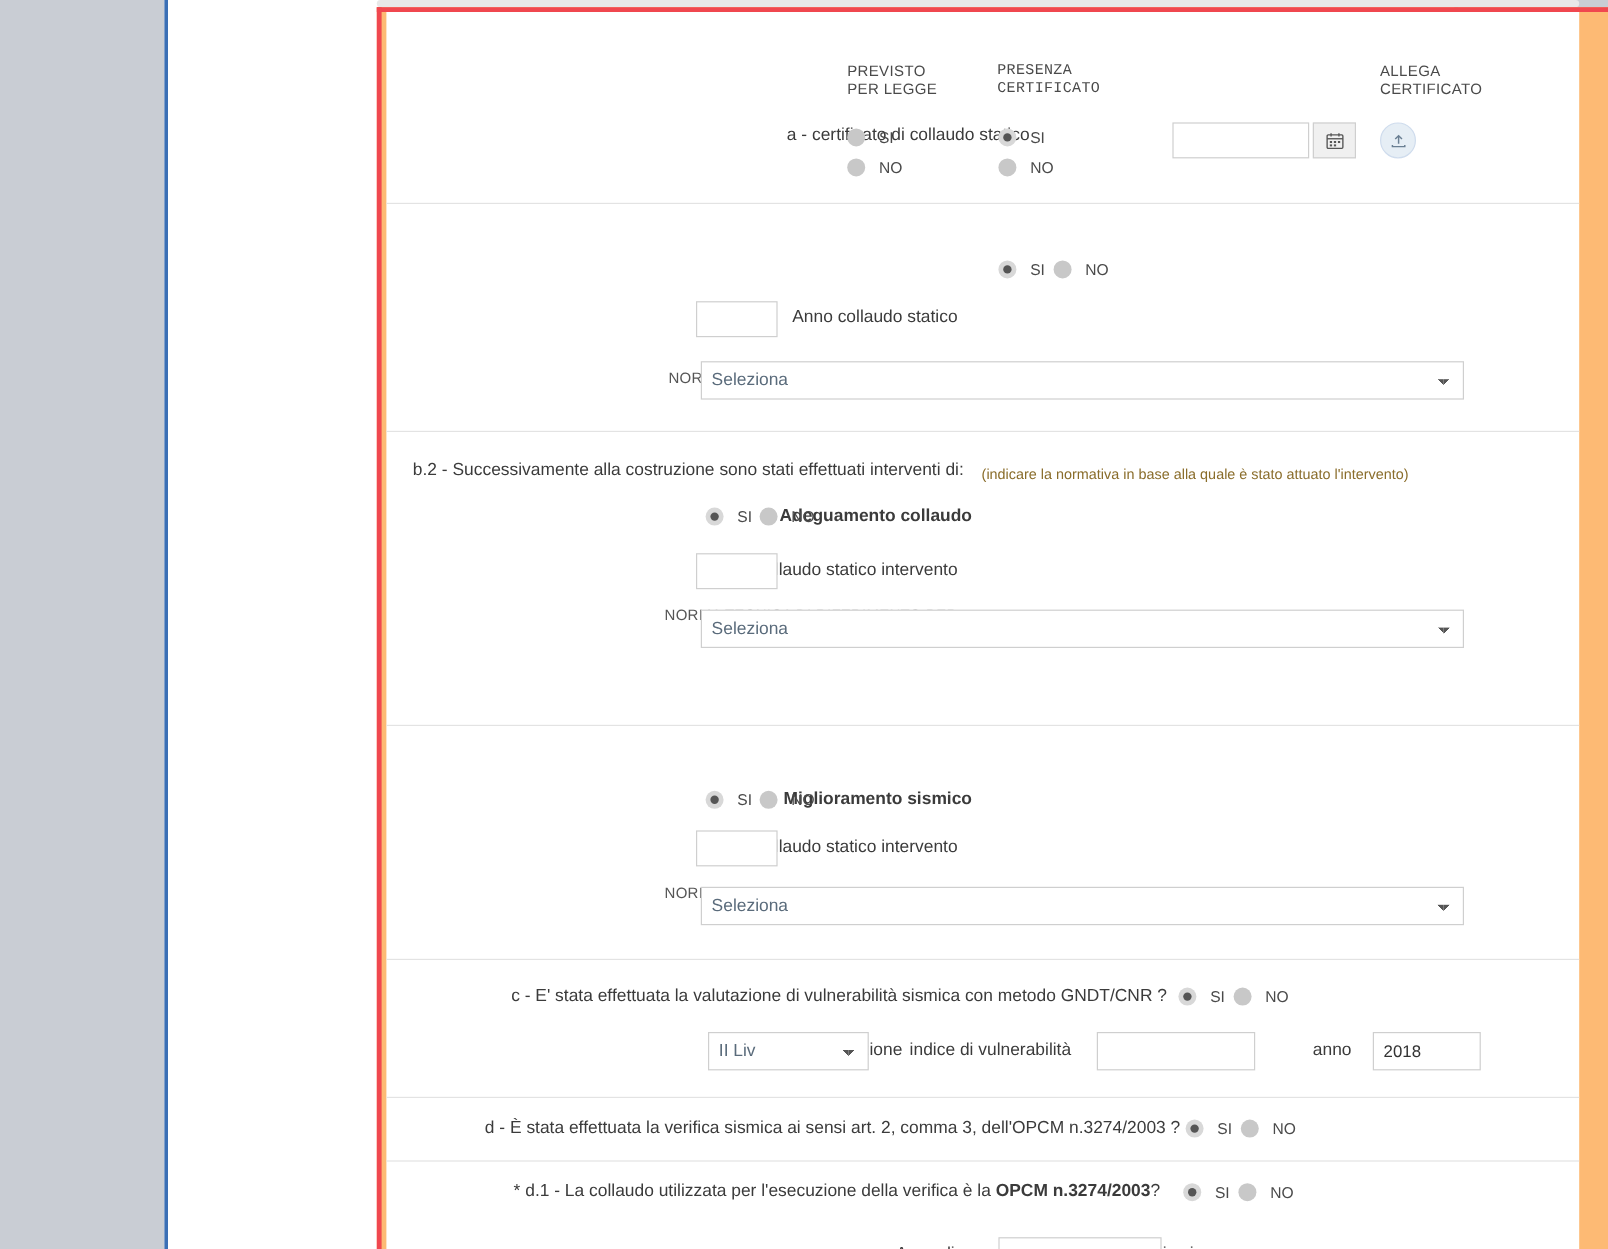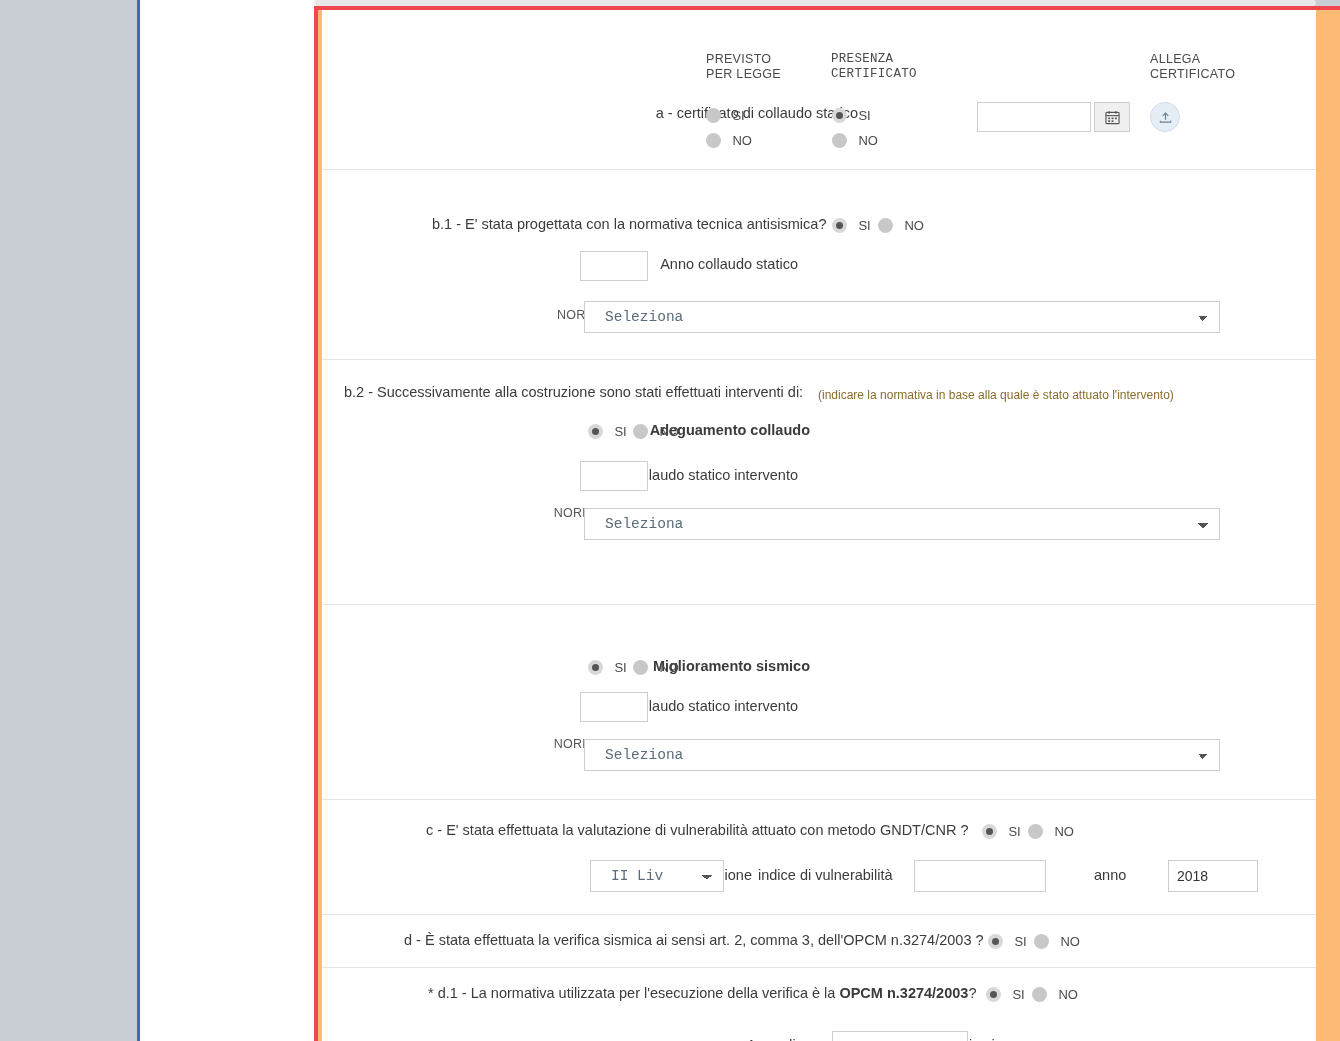--- a/index.html
+++ b/index.html
@@ -133,22 +133,22 @@
     font-size: 14px;
     box-sizing: border-box;
   }
   .sel {
     border: 1px solid #cfcfcf;
     background: #fff;
     height: 32px;
     box-sizing: border-box;
     font-size: 14.5px;
     color: #5a6b7b;
-    padding: 0 20px;
-    font-family: Liberation Mono, monospace;
+    padding: 0 8px;
+    font-family: Liberation Sans, sans-serif;
     appearance: none;
     -webkit-appearance: none;
     background-image: linear-gradient(45deg, transparent 50%, #555 50%), linear-gradient(135deg, #555 50%, transparent 50%);
     background-position: calc(100% - 16px) 14px, calc(100% - 11px) 14px;
     background-size: 5px 5px, 5px 5px;
     background-repeat: no-repeat;
   }
   .q-label {
     font-size: 14.5px;
     color: #3b3b3b;
@@ -233,21 +233,20 @@
             <svg width="15" height="15" viewBox="0 0 16 16" fill="none" stroke="#6a7f93" stroke-width="1.3">
               <path d="M8 10.5 V3.5"></path>
               <path d="M5 6.3 L8 3.3 L11 6.3"></path>
               <path d="M2.5 11.5 V13 H13.5 V11.5"></path>
             </svg>
           </span>
         </div>
       </div>
 
       <div class="section" style="height:190px;">
-        <div class="abs q-label" style="left:110px; top:46px;">b.1 - E' stata progettata con la normativa tecnica antisismica?</div>
         <div class="opt" style="left:510px; top:46px;">
           <span class="radio checked"></span>
           <span class="radio-txt">SI</span>
         </div>
         <div class="opt" style="left:556px; top:46px;">
           <span class="radio"></span>
           <span class="radio-txt">NO</span>
         </div>
 
         <div class="abs q-label" style="left:0; top:86px; width:476px; text-align:right;">Anno collaudo statico</div>
@@ -302,57 +301,57 @@
         <div class="abs small-label" style="left:0; top:131px; width:476px; text-align:right; line-height:17px;">
           <div>NORMA TECNICA DI RIFERIMENTO PER</div>
           <div>L'INTEVENTO</div>
         </div>
         <select class="sel" style="position:absolute; left:262px; top:134px; width:636px;">
           <option>Seleziona</option>
         </select>
       </div>
 
       <div class="section" style="height:115px;">
-        <div class="abs q-label" style="left:104px; top:22px;">c - E' stata effettuata la valutazione di vulnerabilità attuato con metodo GNDT/CNR ?</div>
+        <div class="abs q-label" style="left:104px; top:22px;">c - E' stata effettuata la valutazione di vulnerabilità sismica con metodo GNDT/CNR ?</div>
         <div class="opt" style="left:660px; top:22px;">
           <span class="radio checked"></span>
           <span class="radio-txt">SI</span>
         </div>
         <div class="opt" style="left:706px; top:22px;">
           <span class="radio"></span>
           <span class="radio-txt">NO</span>
         </div>
 
         <div class="abs q-label" style="left:0; top:67px; width:430px; text-align:right;">valutazione</div>
         <select class="sel" style="position:absolute; left:268px; top:60px; width:134px;">
           <option>II Liv</option>
         </select>
 
         <div class="abs q-label" style="left:436px; top:67px;text-align:right;">indice di vulnerabilità</div>
         <input class="txt-input" style="position: absolute; left: 592px; top: 60px; width: 132px; height: 32px;" value="">
 
         <div class="abs q-label" style="left:772px; top:67px;">anno</div>
-        <input class="txt-input" style="position: absolute; left: 846px; top: 60px; width: 90px; height: 32px;" value="2018">
+        <input class="txt-input" style="position: absolute; left: 822px; top: 60px; width: 90px; height: 32px;" value="2018">
       </div>
 
       <div class="section" style="height:53px;">
         <div class="abs q-label" style="left:82px; top:17px;text-align:center;">d - È stata effettuata la verifica sismica ai sensi art. 2, comma 3, dell'OPCM n.3274/2003 ?</div>
         <div class="opt" style="left:666px; top:17px;">
           <span class="radio checked"></span>
           <span class="radio-txt">SI</span>
         </div>
         <div class="opt" style="left:712px; top:17px;">
           <span class="radio"></span>
           <span class="radio-txt">NO</span>
         </div>
       </div>
 
       <div class="section" style="height:100px; border-bottom:none;">
         <div class="abs q-label" style="left:106px; top:17px;">
-          <span>* d.1 - La normativa utilizzata per l'esecuzione della verifica è la </span><span class="bold">OPCM n.3274/2003</span><span>?</span>
+          <span>* d.1 - La collaudo utilizzata per l'esecuzione della verifica è la </span><span class="bold">OPCM n.3274/2003</span><span>?</span>
         </div>
         <div class="opt" style="left:664px; top:17px;">
           <span class="radio checked"></span>
           <span class="radio-txt">SI</span>
         </div>
         <div class="opt" style="left:710px; top:17px;">
           <span class="radio"></span>
           <span class="radio-txt">NO</span>
         </div>
 

